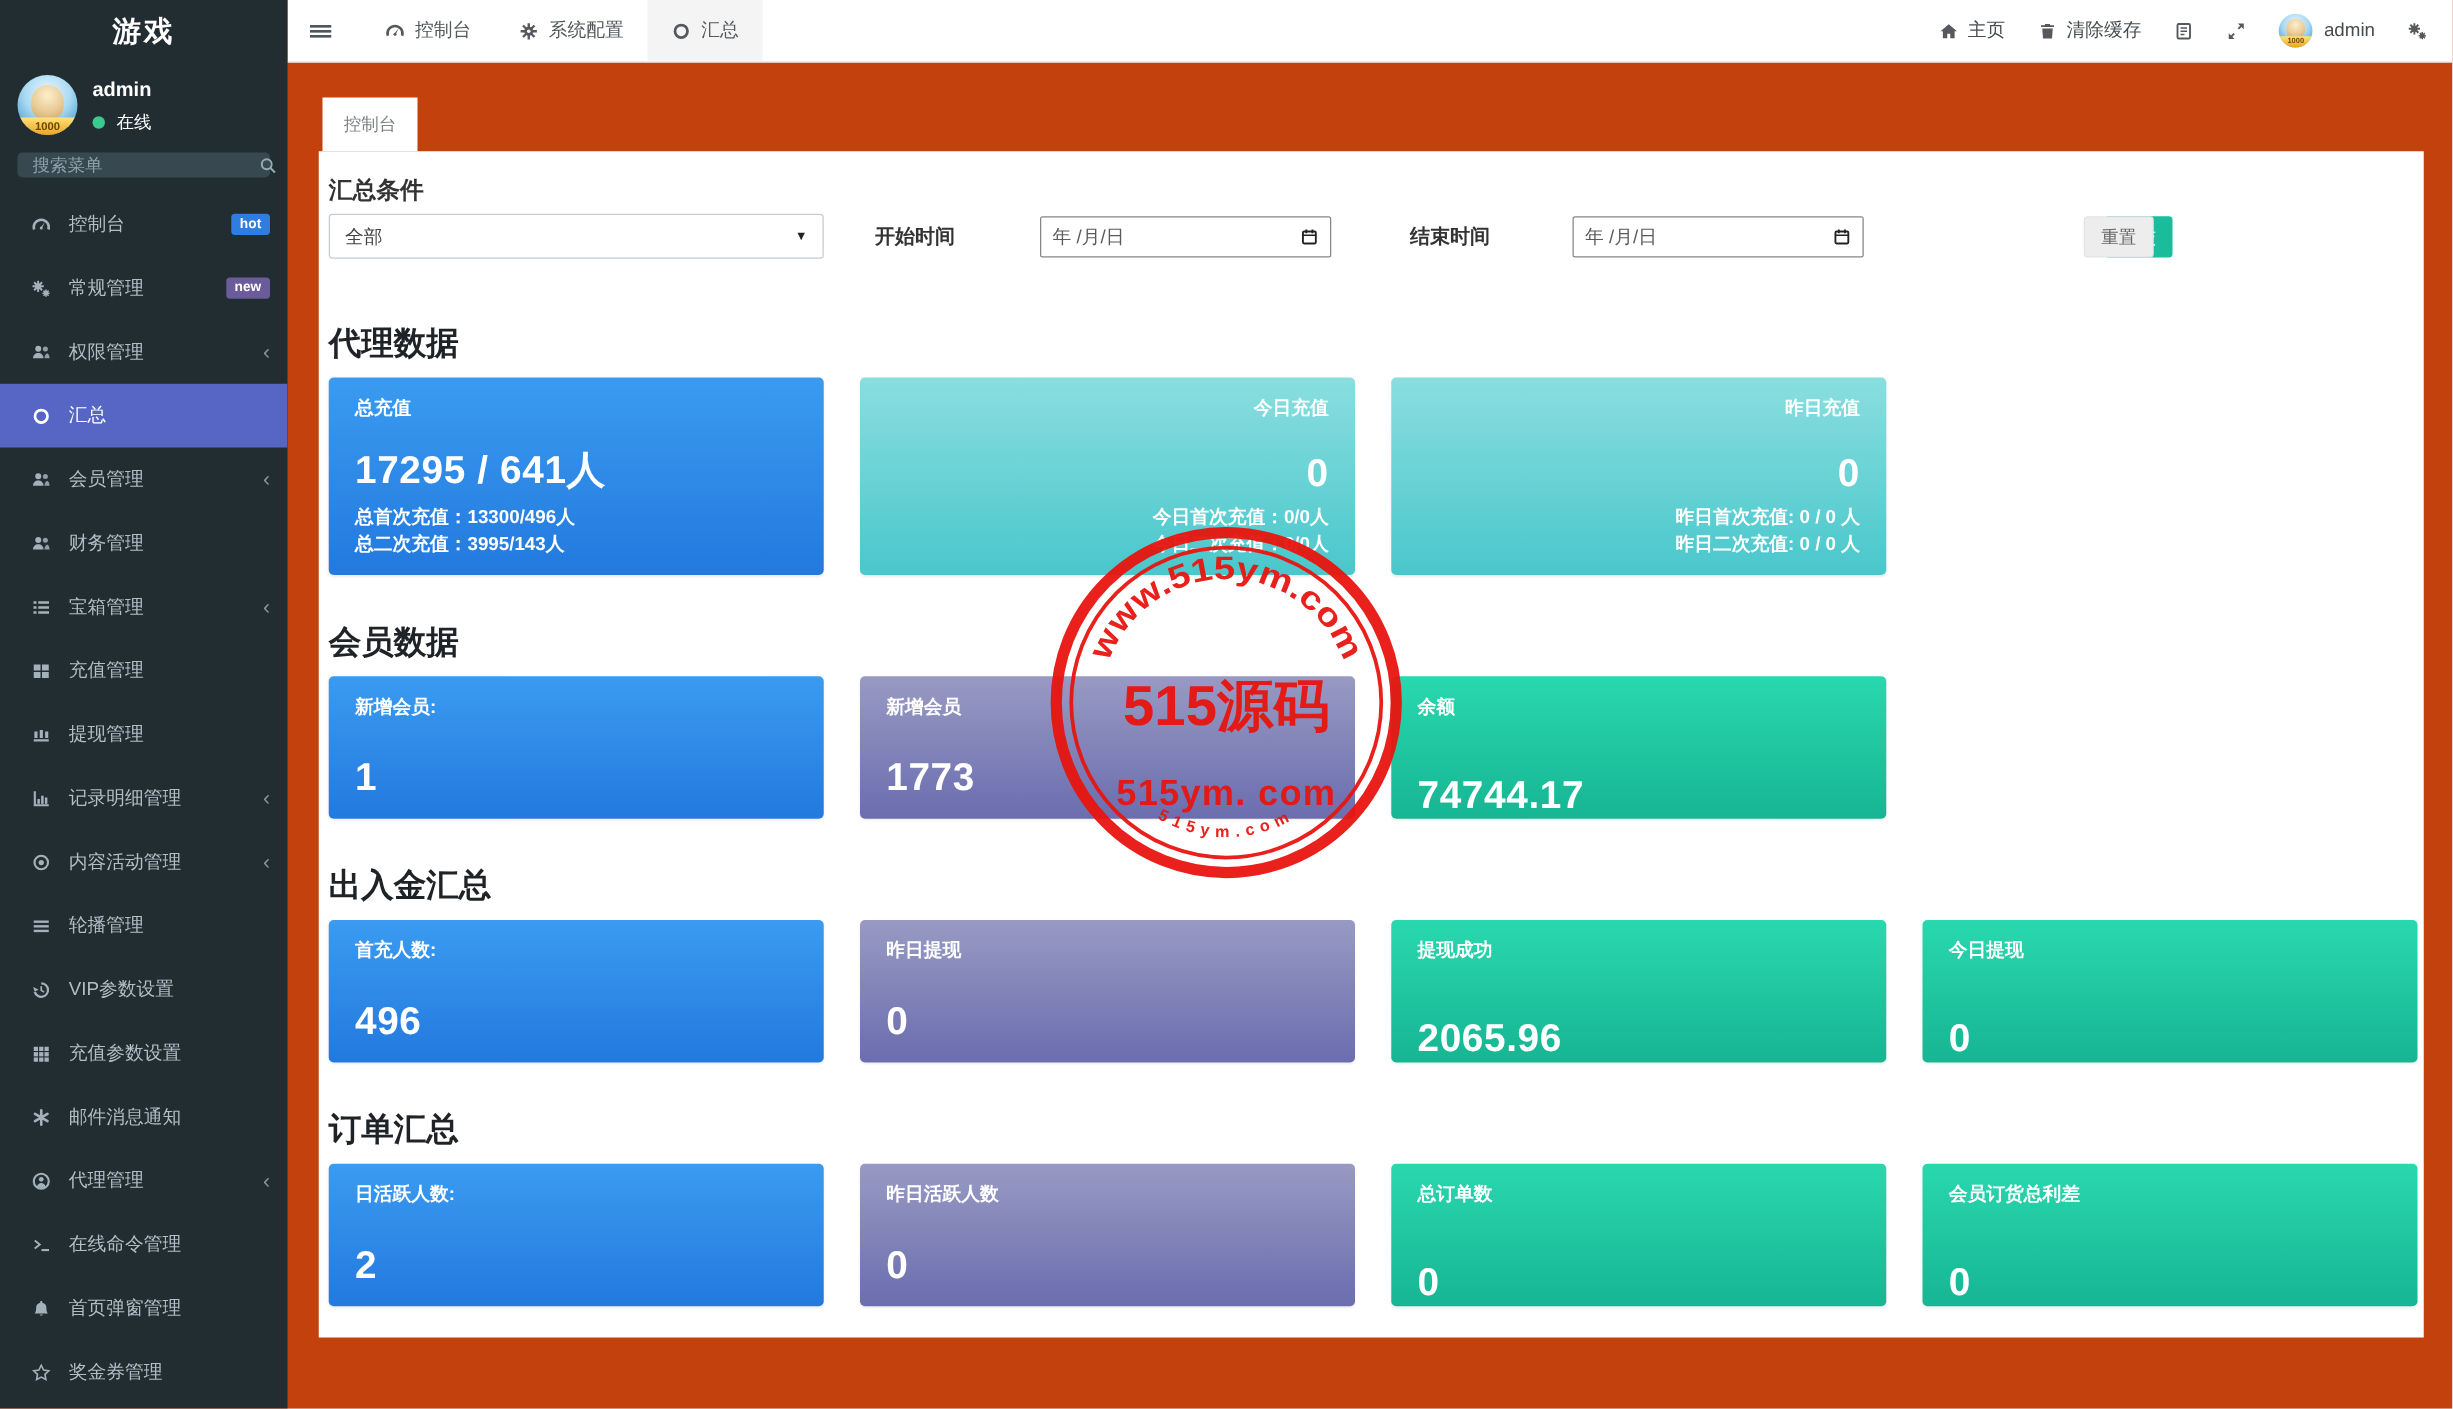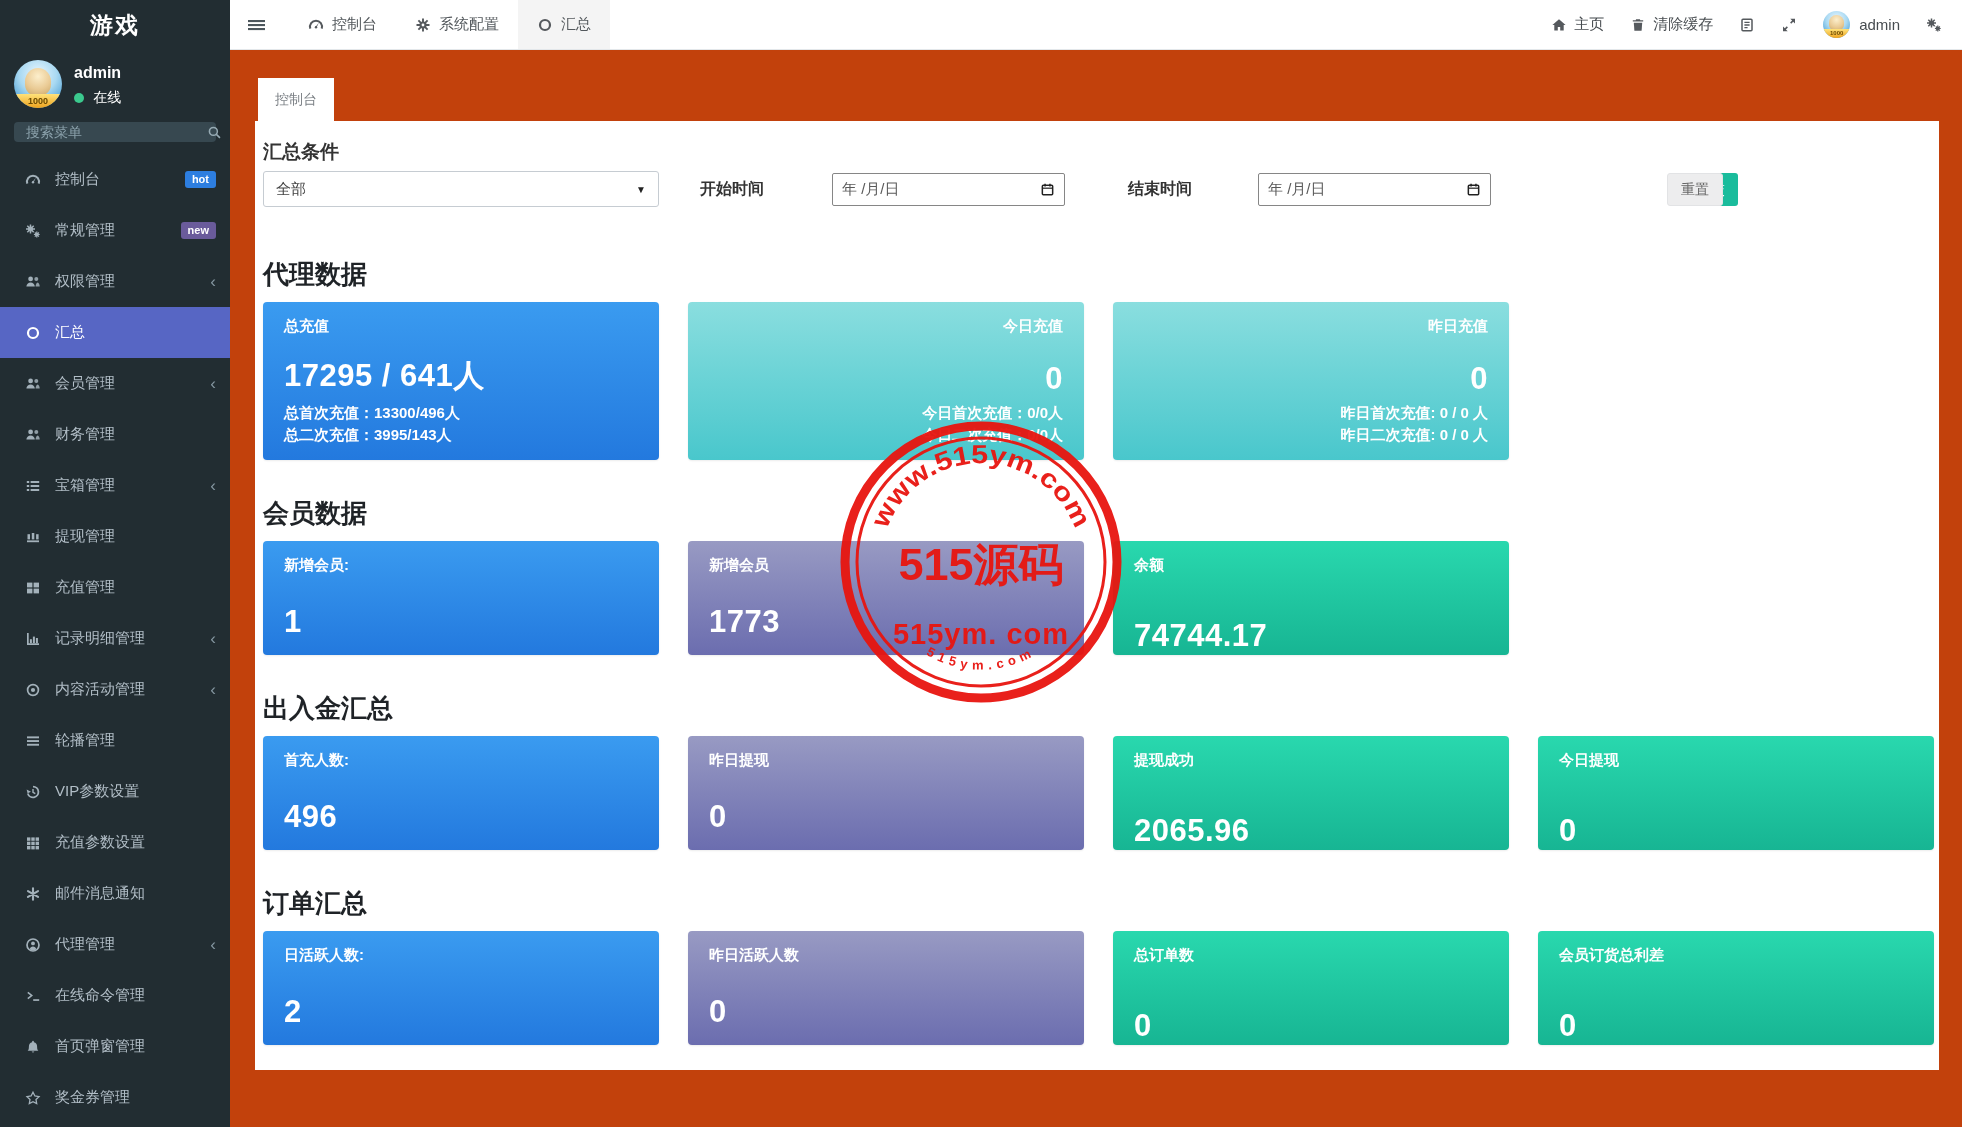--- a/index.html
+++ b/index.html
@@ -200,38 +200,38 @@
               <rect x="1.8" y="11" width="2.4" height="2"></rect>
               <rect x="5.6" y="11" width="8.6" height="2"></rect>
             </svg>
           </span>
           <span class="mi-label">宝箱管理</span>
           <span class="chev">‹</span>
         </div>
         <div class="menu-item">
           <span class="mi-icon">
             <svg width="16" height="16" viewBox="0 0 16 16" fill="currentColor">
+              <rect x="2" y="2.6" width="5.4" height="4.8"></rect>
+              <rect x="8.6" y="2.6" width="5.4" height="4.8"></rect>
+              <rect x="2" y="8.6" width="5.4" height="4.8"></rect>
+              <rect x="8.6" y="8.6" width="5.4" height="4.8"></rect>
+            </svg>
+          </span>
+          <span class="mi-label">充值管理</span>
+        </div>
+        <div class="menu-item">
+          <span class="mi-icon">
+            <svg width="16" height="16" viewBox="0 0 16 16" fill="currentColor">
               <rect x="2" y="11.4" width="12" height="1.8"></rect>
               <rect x="2.5" y="5.2" width="2.5" height="5.2"></rect>
               <rect x="6.8" y="4" width="2.5" height="6.4"></rect>
               <rect x="11.1" y="5.2" width="2.5" height="5.2"></rect>
             </svg>
           </span>
           <span class="mi-label">提现管理</span>
-        </div>
-        <div class="menu-item">
-          <span class="mi-icon">
-            <svg width="16" height="16" viewBox="0 0 16 16" fill="currentColor">
-              <rect x="2" y="2.6" width="5.4" height="4.8"></rect>
-              <rect x="8.6" y="2.6" width="5.4" height="4.8"></rect>
-              <rect x="2" y="8.6" width="5.4" height="4.8"></rect>
-              <rect x="8.6" y="8.6" width="5.4" height="4.8"></rect>
-            </svg>
-          </span>
-          <span class="mi-label">充值管理</span>
         </div>
         <div class="menu-item">
           <span class="mi-icon">
             <svg width="16" height="16" viewBox="0 0 16 16" fill="currentColor">
               <path d="M2 2v12h12v-1.7H3.7V2z"></path>
               <rect x="4.9" y="8.2" width="2" height="3.9"></rect>
               <rect x="7.9" y="5.6" width="2" height="6.5"></rect>
               <rect x="10.9" y="7" width="2" height="5.1"></rect>
             </svg>
           </span>

